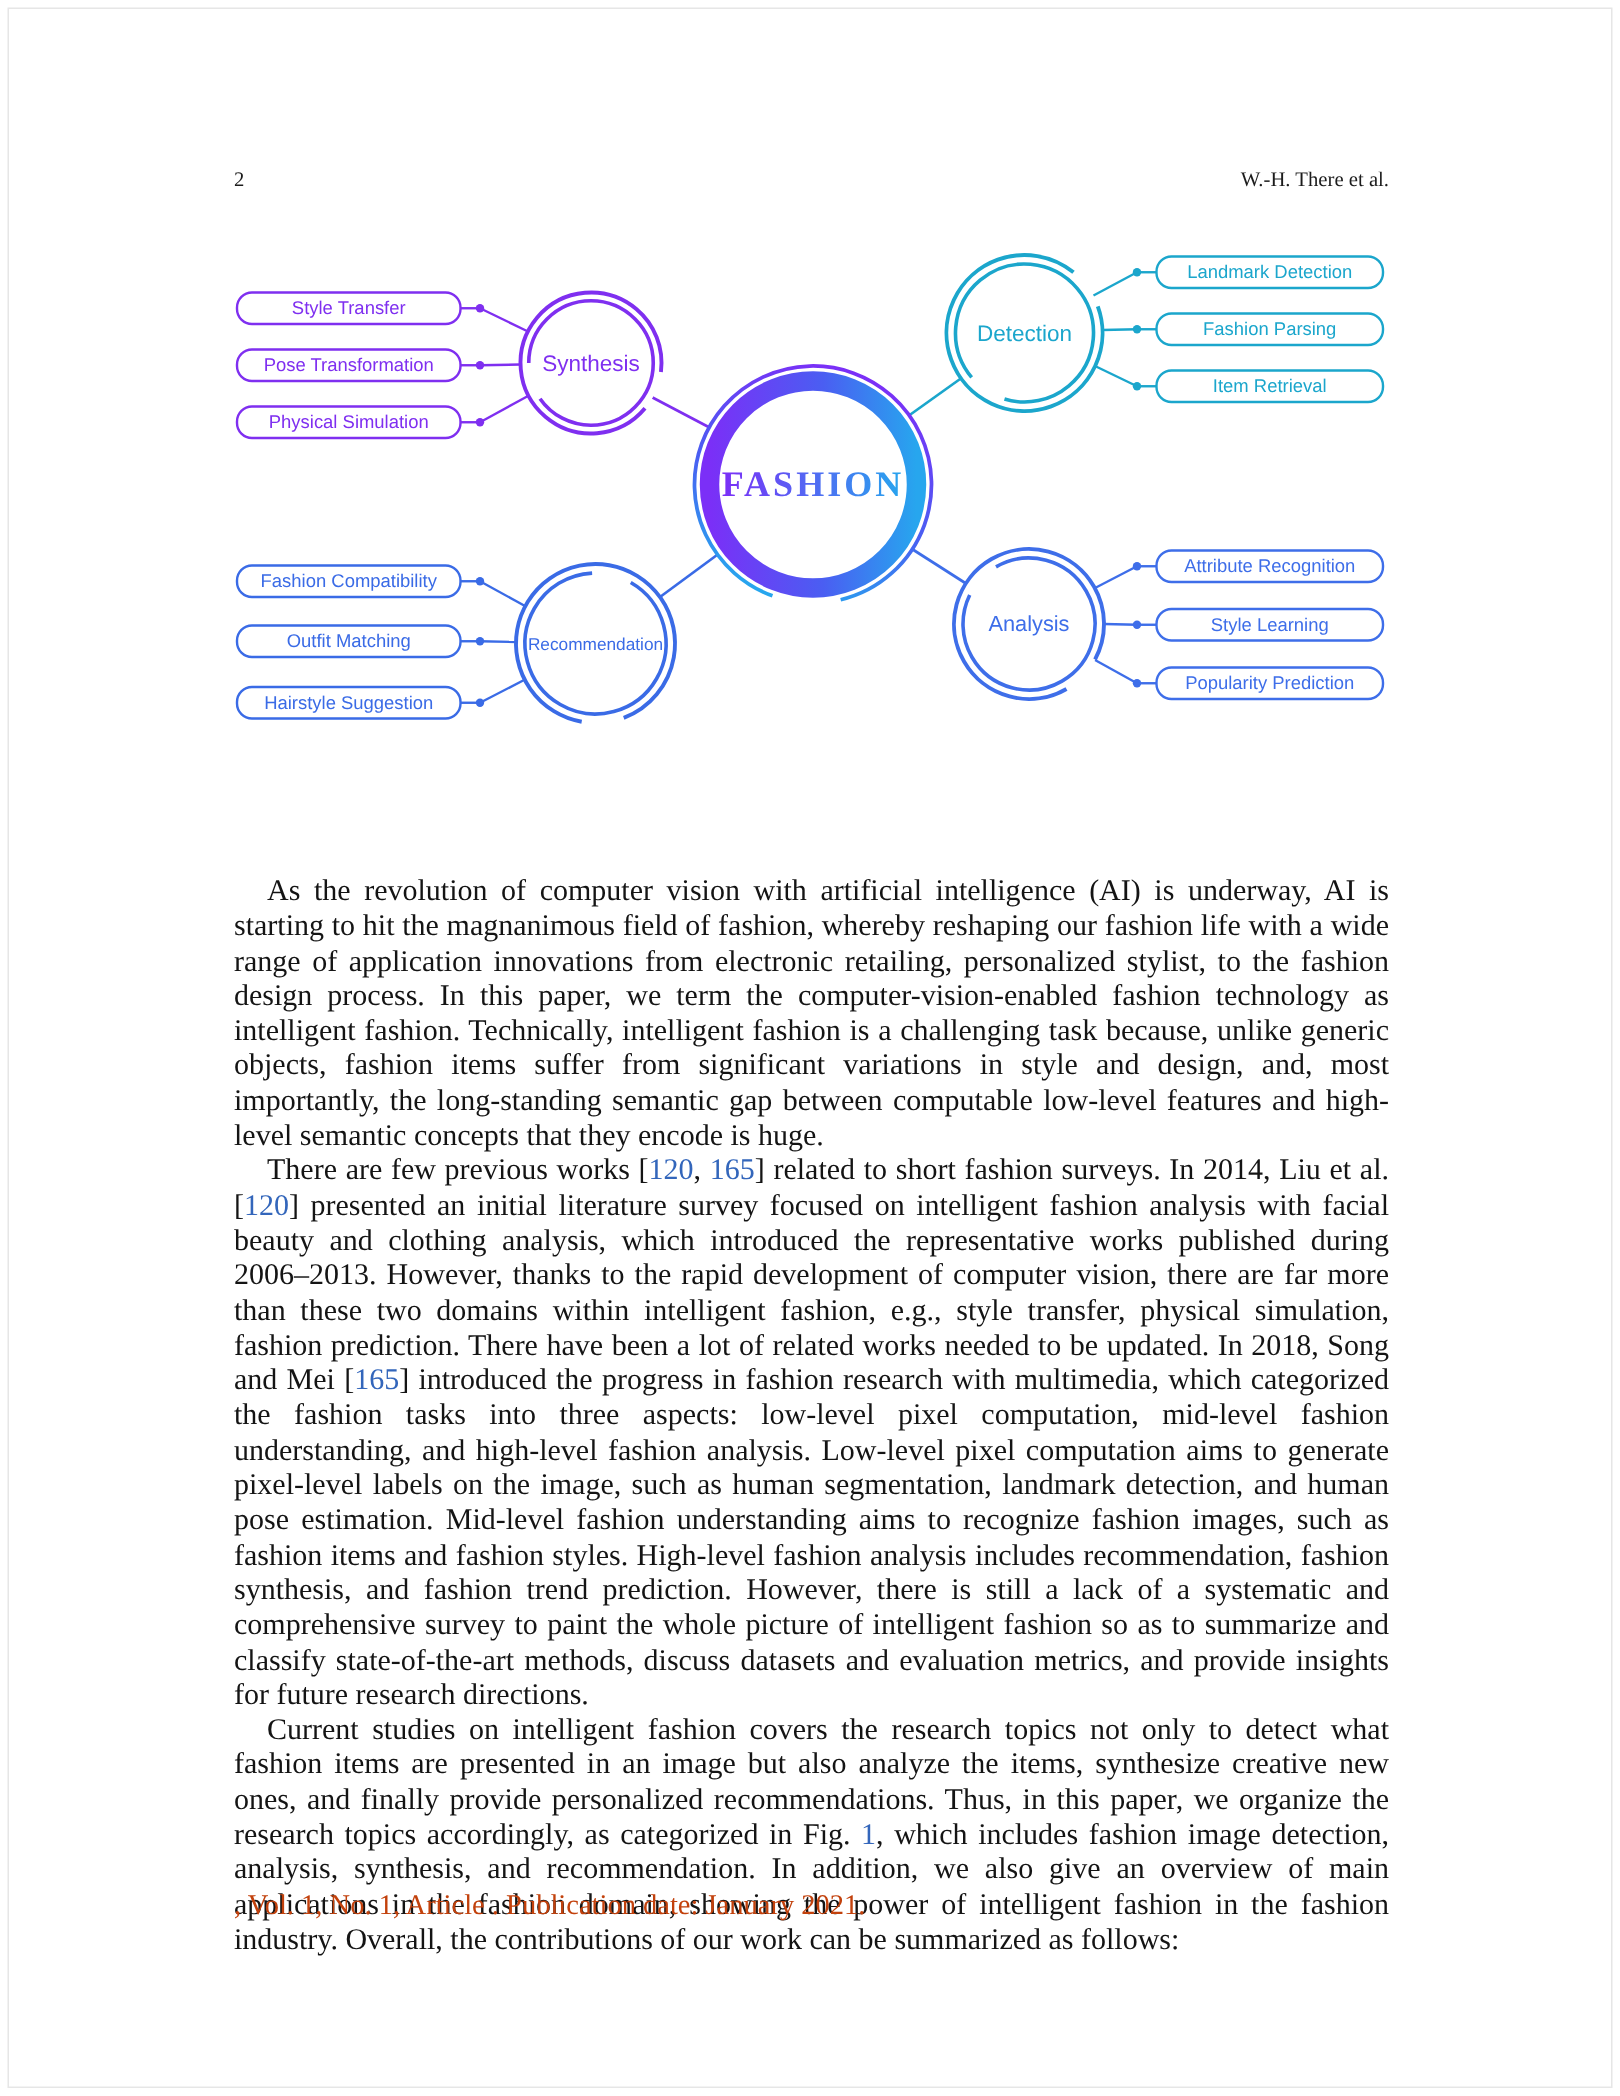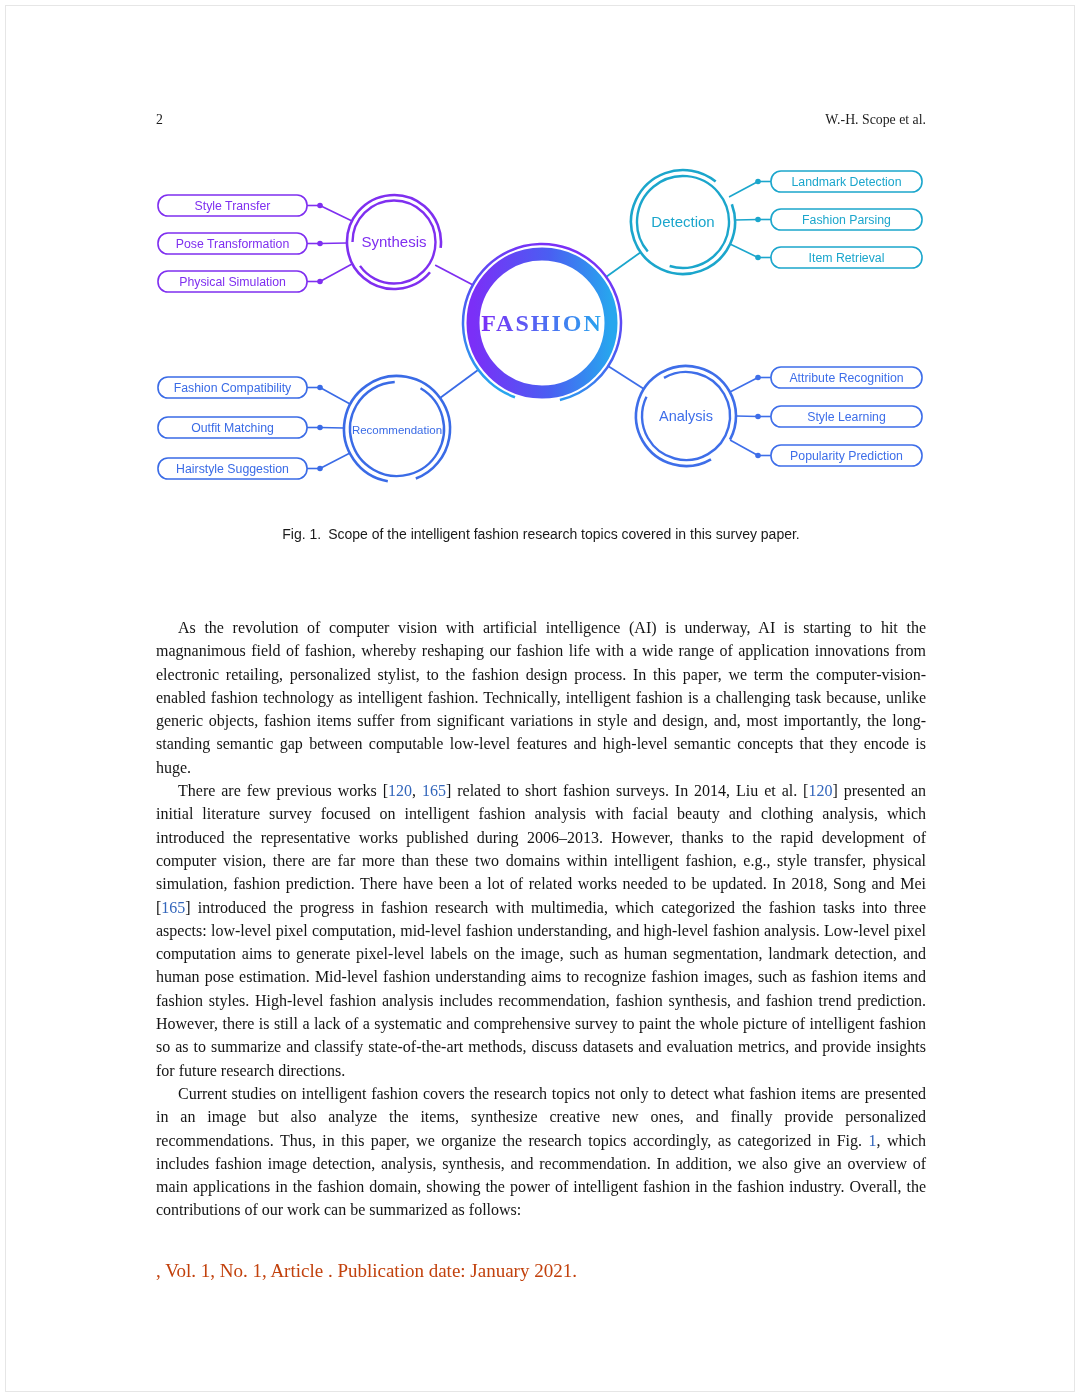--- a/index.html
+++ b/index.html
@@ -44,37 +44,37 @@
   figcaption {
     font-family: "Liberation Sans", sans-serif;
     font-size: 14px;
     color: #1a1a1a;
     text-align: center;
     margin-top: 16px;
   }
   figcaption .cap-label { margin-right: 7px; }
   .body-text {
     position: absolute; top: 583px; left: 156px; width: 770px;
-    font-size: 16px; line-height: 23.3px; margin-top: 33px;
+    font-size: 20px; line-height: 23.3px;
   }
   .para { margin: 0; text-indent: 22px; text-align: justify; }
   .cite { color: var(--cite-color, #3366bb); }
   .footer-note {
     position: absolute; top: 1260px; left: 156px; width: 770px;
     font-size: 19px; color: #c2410c;
   }
 </style>
 </head>
 <body>
 
 <div class="page-frame"></div>
 
 <div class="header">
   <span>2</span>
-  <span><span>W.-H. Scope</span>&nbsp;<span class="it">et al.</span></span>
+  <span><span>W.-H. There</span>&nbsp;<span class="it">et al.</span></span>
 </div>
 
 <figure class="figure-wrap">
   <svg width="770" height="352" viewBox="0 0 770 352">
     <defs>
       <linearGradient id="gradMain" x1="0" y1="0" x2="1" y2="0">
         <stop offset="0" stop-color="#7b2ff7"></stop>
         <stop offset="0.55" stop-color="#4a5ef2"></stop>
         <stop offset="1" stop-color="#27a6ee"></stop>
       </linearGradient>
@@ -172,23 +172,20 @@
       <text x="530" y="266.5" text-anchor="middle" class="node-label-md" stroke="none" fill="#3e6ee9">Analysis</text>
     </g>
 
     <g>
       <circle cx="386" cy="169" r="79" fill="none" stroke="url(#gradMain)" stroke-width="2.5" stroke-dasharray="450 46.4" transform="rotate(110 386 169)"></circle>
       <circle cx="386" cy="169" r="69" fill="#ffffff" stroke="url(#gradMain)" stroke-width="13"></circle>
       <text x="386" y="176.5" text-anchor="middle" class="fashion-text" fill="url(#gradText)">FASHION</text>
     </g>
   </svg>
 
-  <figcaption>
-    <span class="cap-label">Fig. 1.</span><span>Scope of the intelligent fashion research topics covered in this survey paper.</span>
-  </figcaption>
 </figure>
 
 <div class="body-text" id="body-text">
     <p class="para"><span>As the revolution of computer vision with artificial intelligence (AI) is underway, AI is starting to hit the magnanimous field of fashion, whereby reshaping our fashion life with a wide range of application innovations from electronic retailing, personalized stylist, to the fashion design process. In this paper, we term the computer-vision-enabled fashion technology as </span><span class="it">intelligent fashion</span><span>. Technically, intelligent fashion is a challenging task because, unlike generic objects, fashion items suffer from significant variations in style and design, and, most importantly, the long-standing semantic gap between computable low-level features and high-level semantic concepts that they encode is huge.</span></p>
     <p class="para"><span>There are few previous works [</span><span class="cite">120</span><span>, </span><span class="cite">165</span><span>] related to short fashion surveys. In 2014, Liu </span><span class="it">et al.</span><span> [</span><span class="cite">120</span><span>] presented an initial literature survey focused on intelligent fashion analysis with facial beauty and clothing analysis, which introduced the representative works published during 2006–2013. However, thanks to the rapid development of computer vision, there are far more than these two domains within intelligent fashion, e.g., style transfer, physical simulation, fashion prediction. There have been a lot of related works needed to be updated. In 2018, Song and Mei [</span><span class="cite">165</span><span>] introduced the progress in fashion research with multimedia, which categorized the fashion tasks into three aspects: low-level pixel computation, mid-level fashion understanding, and high-level fashion analysis. Low-level pixel computation aims to generate pixel-level labels on the image, such as human segmentation, landmark detection, and human pose estimation. Mid-level fashion understanding aims to recognize fashion images, such as fashion items and fashion styles. High-level fashion analysis includes recommendation, fashion synthesis, and fashion trend prediction. However, there is still a lack of a systematic and comprehensive survey to paint the whole picture of intelligent fashion so as to summarize and classify state-of-the-art methods, discuss datasets and evaluation metrics, and provide insights for future research directions.</span></p>
     <p class="para"><span>Current studies on intelligent fashion covers the research topics not only to detect what fashion items are presented in an image but also analyze the items, synthesize creative new ones, and finally provide personalized recommendations. Thus, in this paper, we organize the research topics accordingly, as categorized in Fig. </span><span class="cite">1</span><span>, which includes fashion image detection, analysis, synthesis, and recommendation. In addition, we also give an overview of main applications in the fashion domain, showing the power of intelligent fashion in the fashion industry. Overall, the contributions of our work can be summarized as follows:</span></p>
   </div>
 
 <div class="footer-note">
   <span>, Vol. 1, No. 1, Article . Publication date: January 2021.</span>

